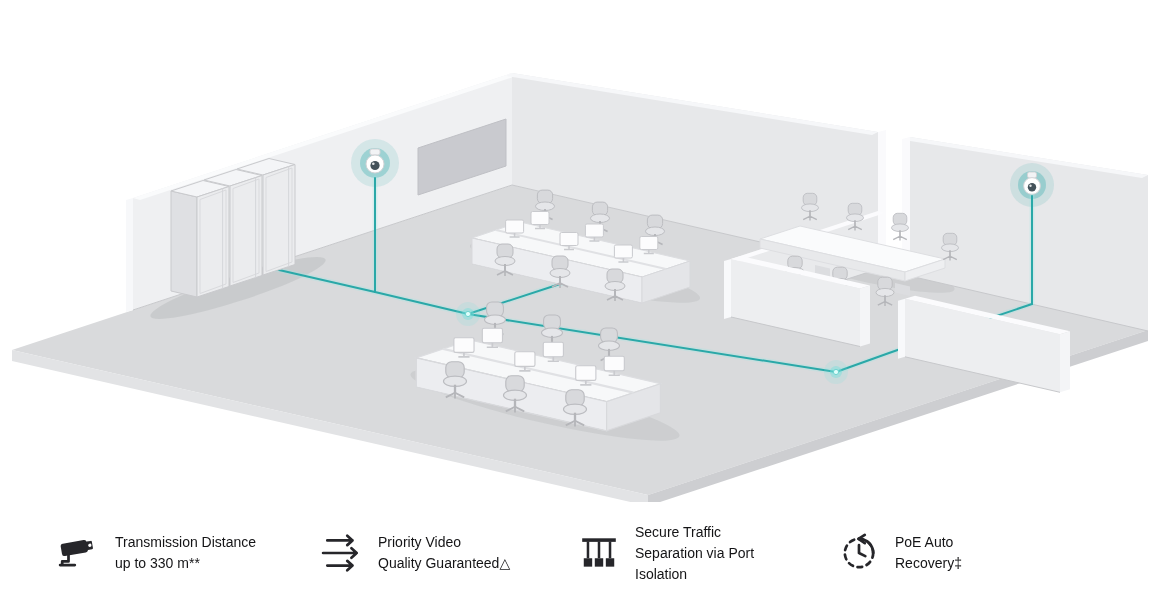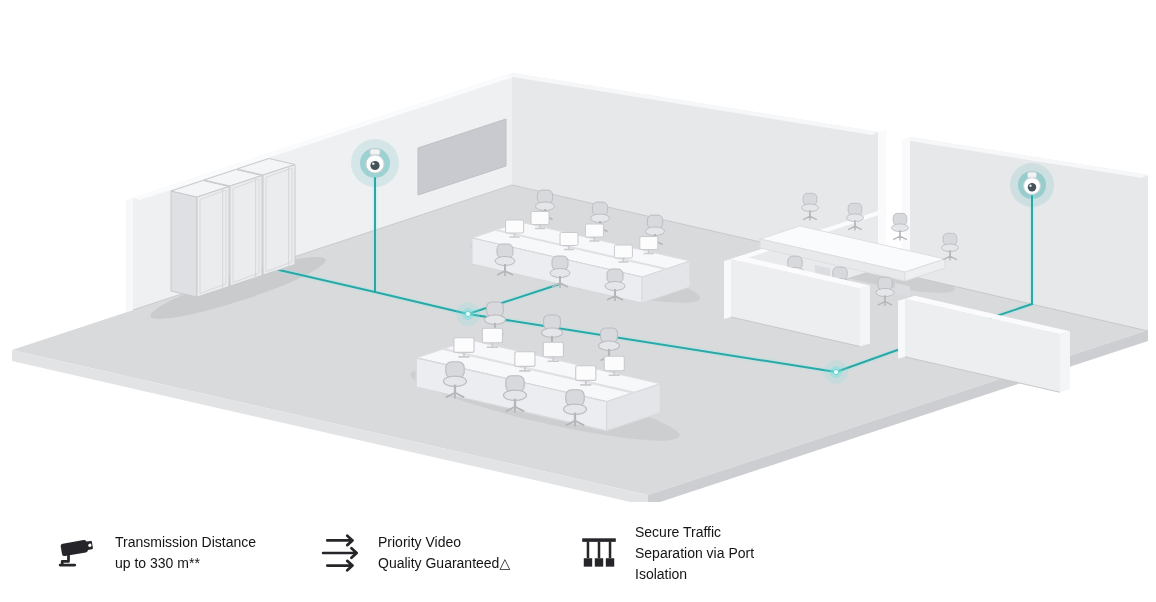--- a/index.html
+++ b/index.html
@@ -238,15 +238,30 @@
         <rect x="16" y="25" width="8" height="8" fill="#26262a"></rect>
         <rect x="26.5" y="25" width="8" height="8" fill="#26262a"></rect>
       </svg>
       <div class="txt">
         <div>Secure Traffic</div>
         <div>Separation via Port</div>
         <div>Isolation</div>
       </div>
     </div>
 
+    <div class="feature">
+      <svg class="icon" viewBox="0 0 40 40">
+        <g fill="none" stroke="#26262a" stroke-width="2.6" stroke-linecap="round" stroke-linejoin="round">
+          <circle cx="20" cy="20" r="13.5" stroke-dasharray="4.5 4.5"></circle>
+          <path d="M20 6.5 A 13.5 13.5 0 0 1 33.5 20"></path>
+          <path d="M25.5 2.8 L19.5 6.6 L25.5 10.6"></path>
+          <path d="M20 20 L20 12.5 M20 20 L26 23"></path>
+        </g>
+      </svg>
+      <div class="txt">
+        <div>PoE Auto</div>
+        <div>Recovery‡</div>
+        <div></div>
+      </div>
+    </div>
 
   </div>
 </div>
 
 </body></html>

